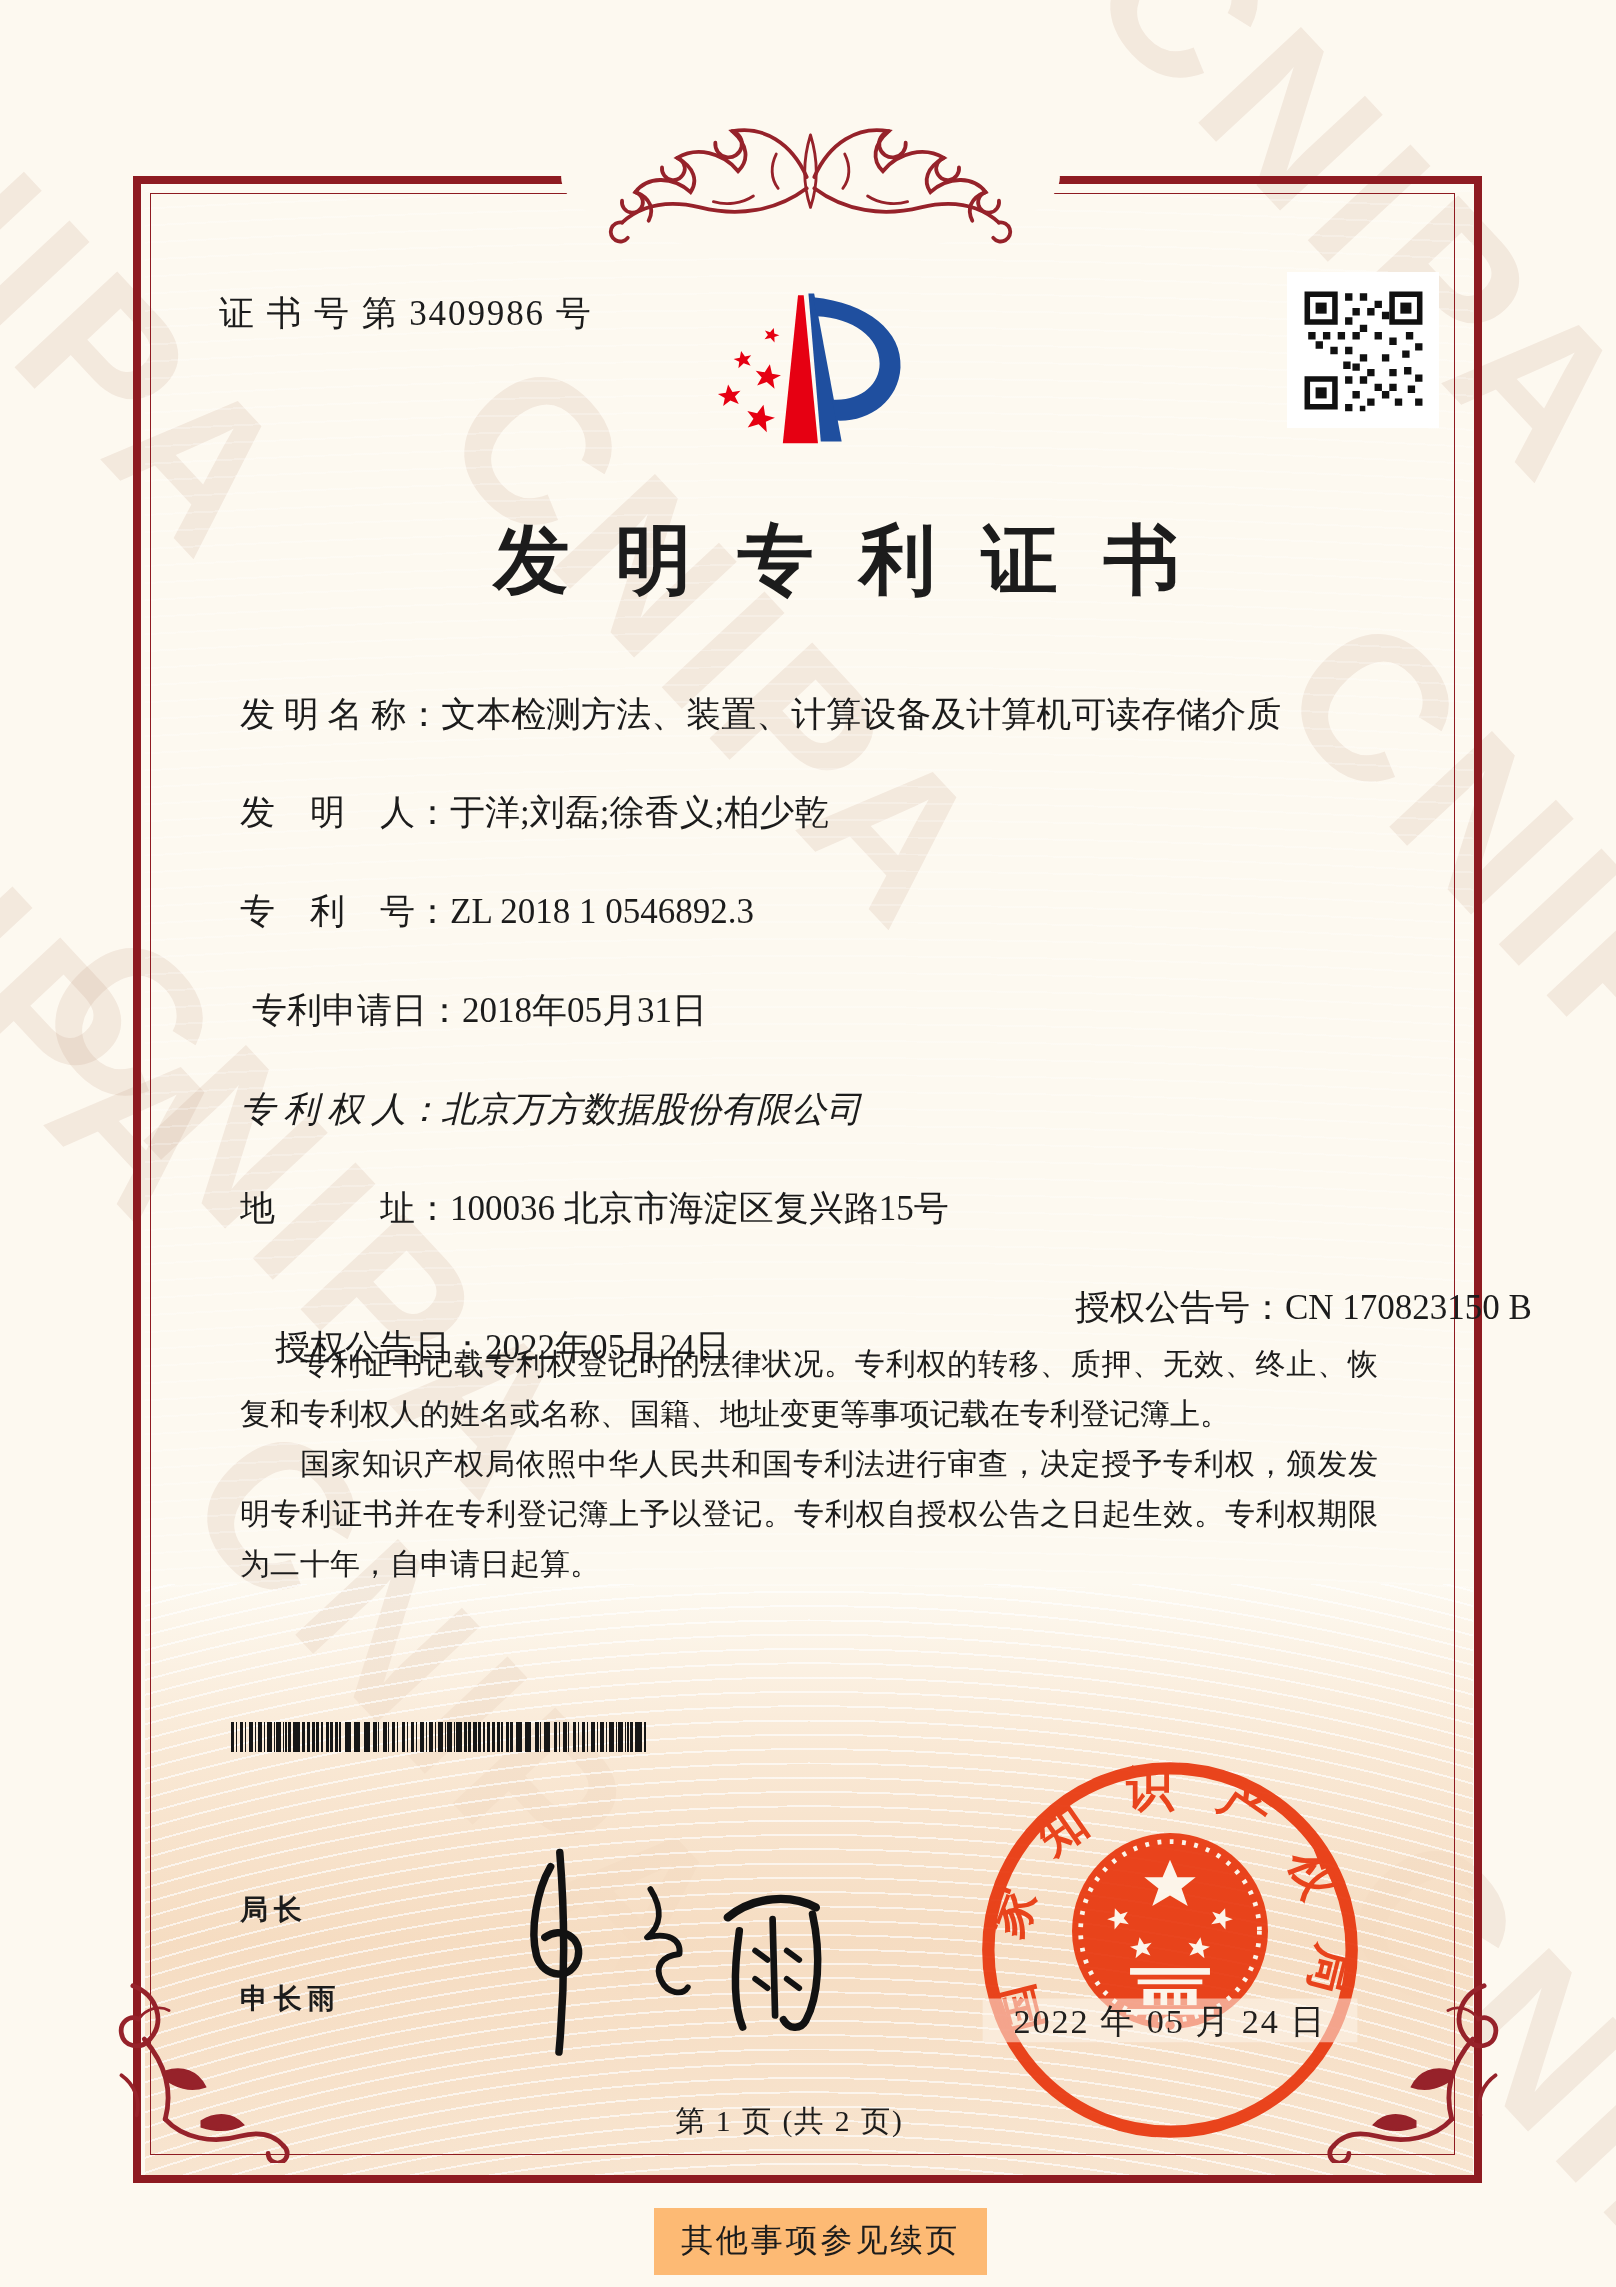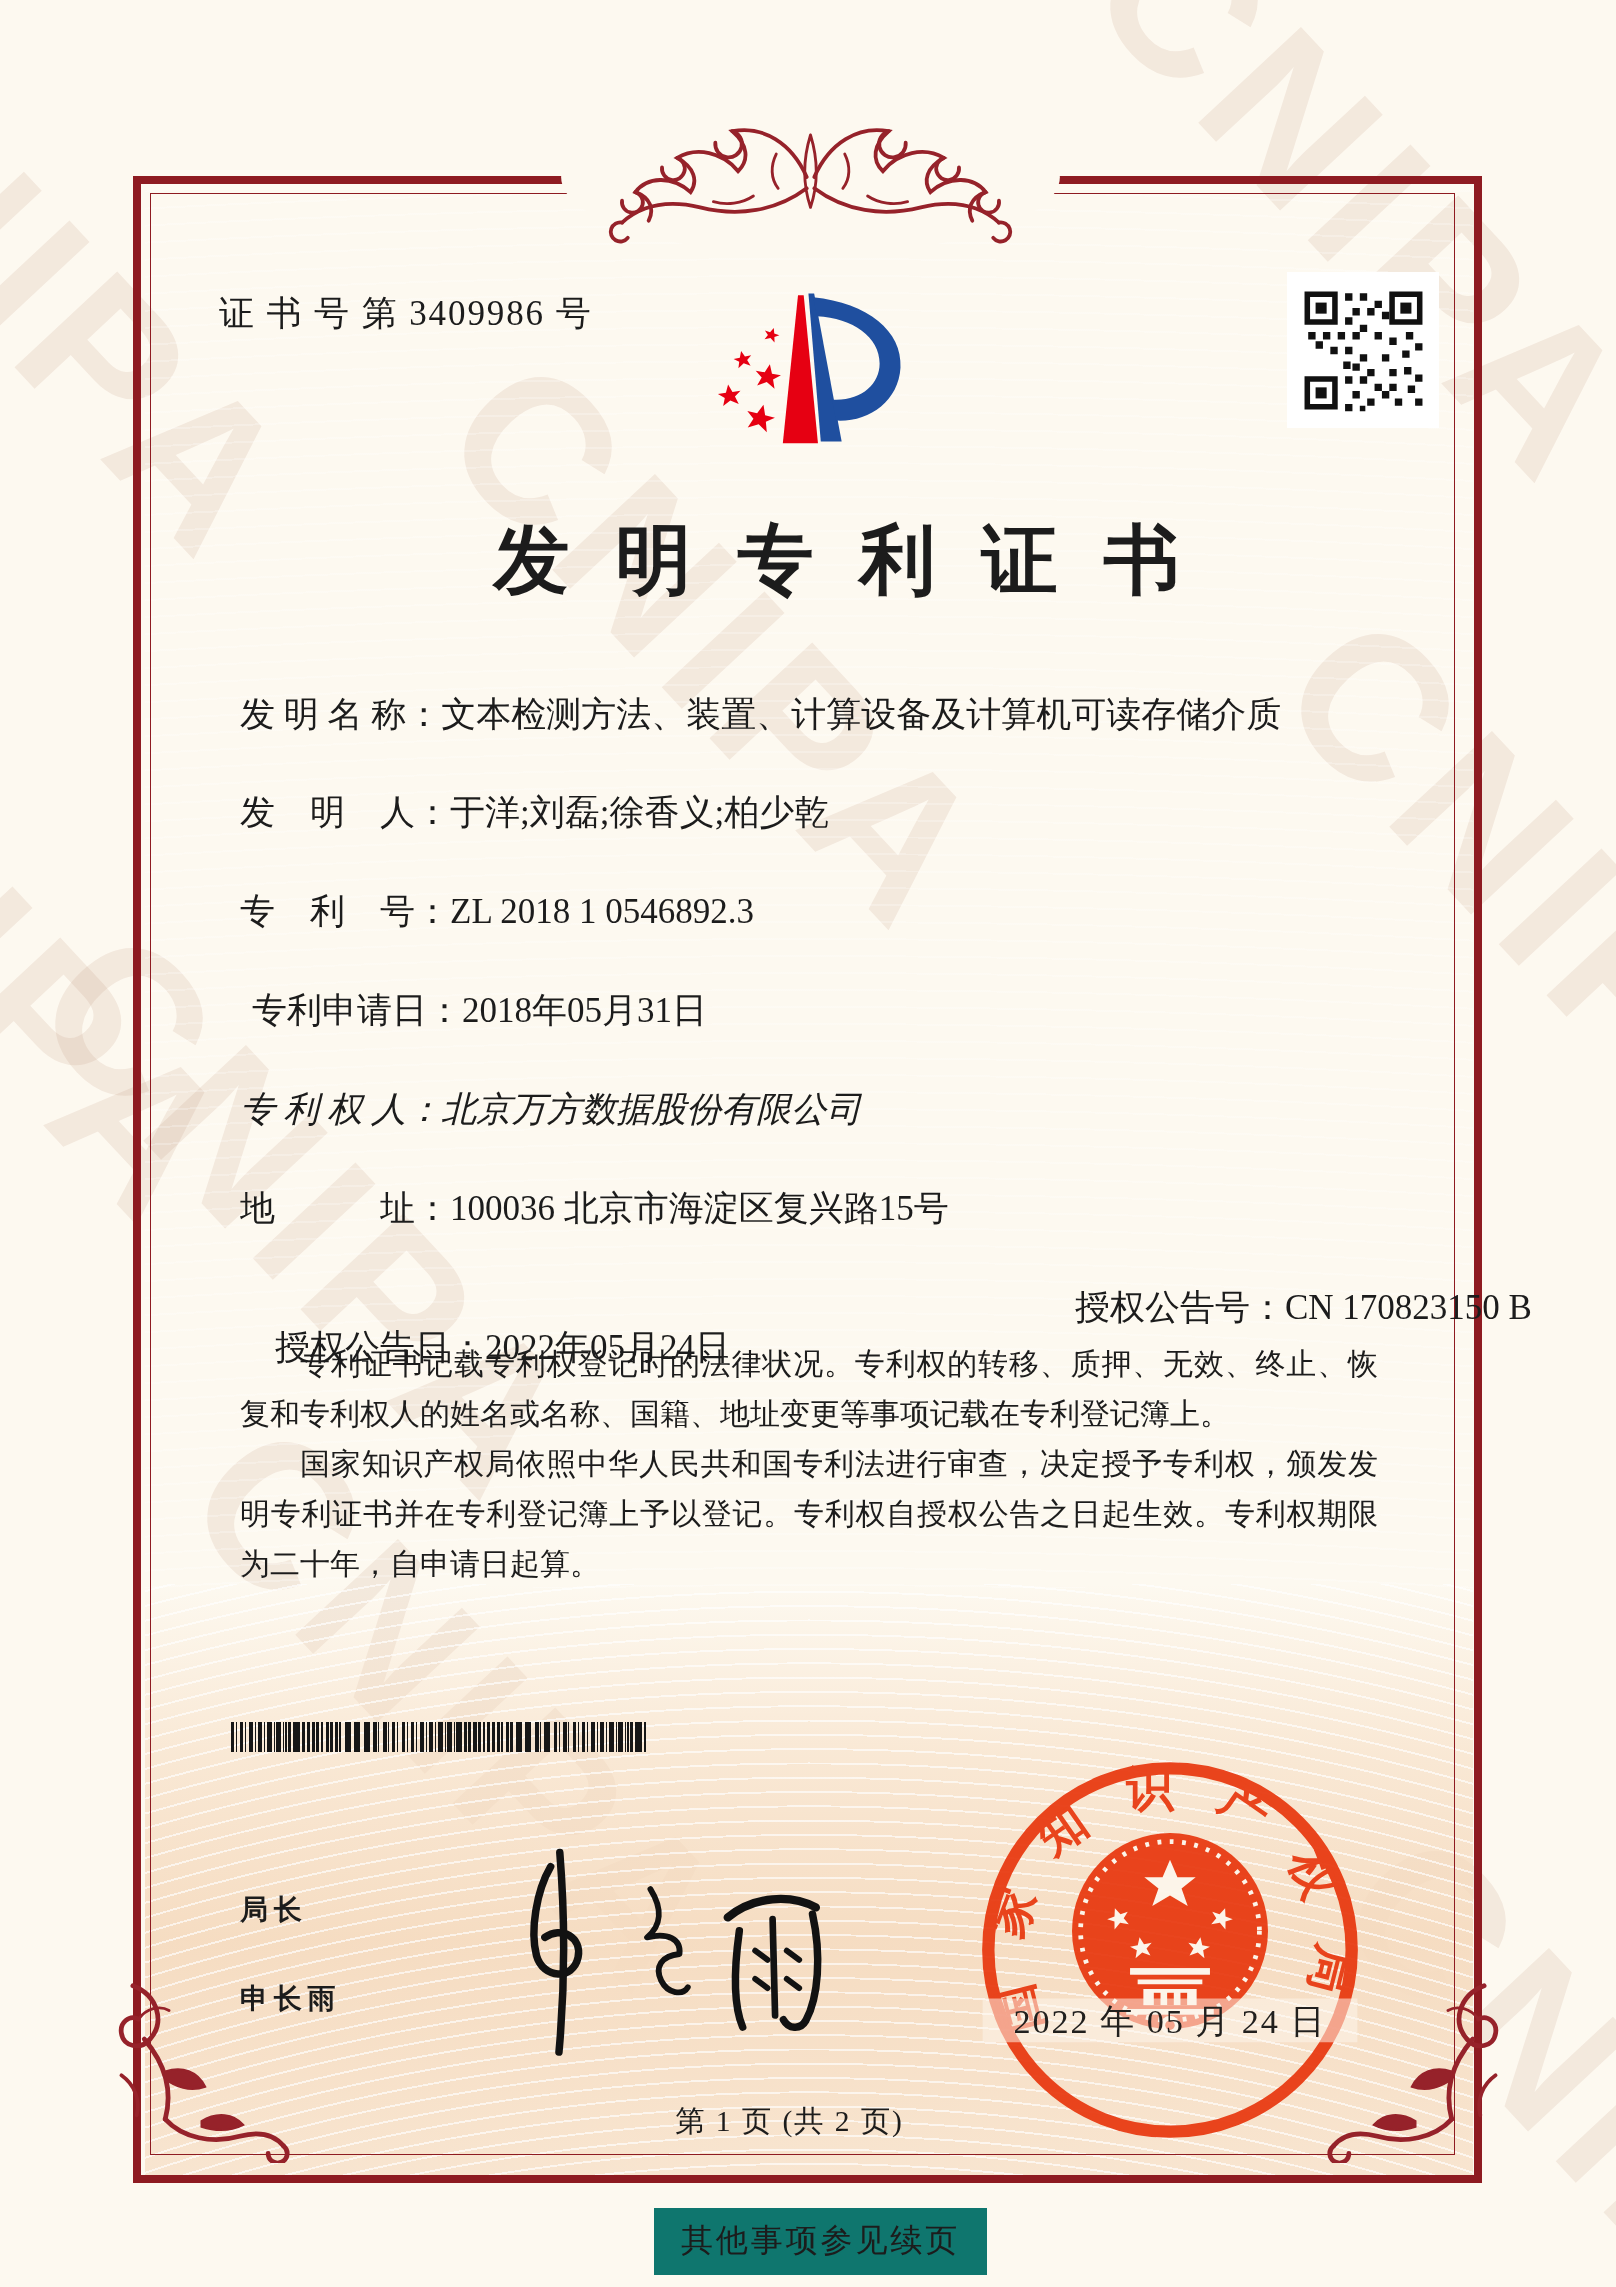--- a/index.html
+++ b/index.html
@@ -77,21 +77,21 @@
     font-family:"Liberation Sans","DejaVu Sans",sans-serif; letter-spacing:5.7px;}
   .signer-title{ top:1891px; }
   .signer-name{ top:1980px;text-align:center; }
   .sig{ position:absolute; left:480px; top:1821px; width:399px; height:266px; }
   
   .seal{ position:absolute; left:975px; top:1755px; width:390px; height:390px; z-index:6; }
   
   .page-num{ position:absolute; left:0; top:2102px; width:1579px; text-align:center; font-size:29.5px; letter-spacing:1.9px; }
   .note-box{
     position:absolute; left:654px; top:2208px; width:314px; padding:11.4px 9.5px;
-    background:#0f766e; text-align:center; font-size:32px; letter-spacing:2.9px;
+    background:#fdba74; text-align:center; font-size:32px; letter-spacing:2.9px;
   }
   
   .orn-top{ position:absolute; left:544px; top:93px; width:533px; height:164px; z-index:3; }
   .orn-corner{ position:absolute; width:181px; height:183px; z-index:3; }
   .orn-bl{ left:110px; top:1980px; }
   .orn-br{ left:1326px; top:1980px; transform:scaleX(-1); }
   svg text{ font-family:"Liberation Serif","DejaVu Serif",serif; }
 </style>
 </head>
 <body>

